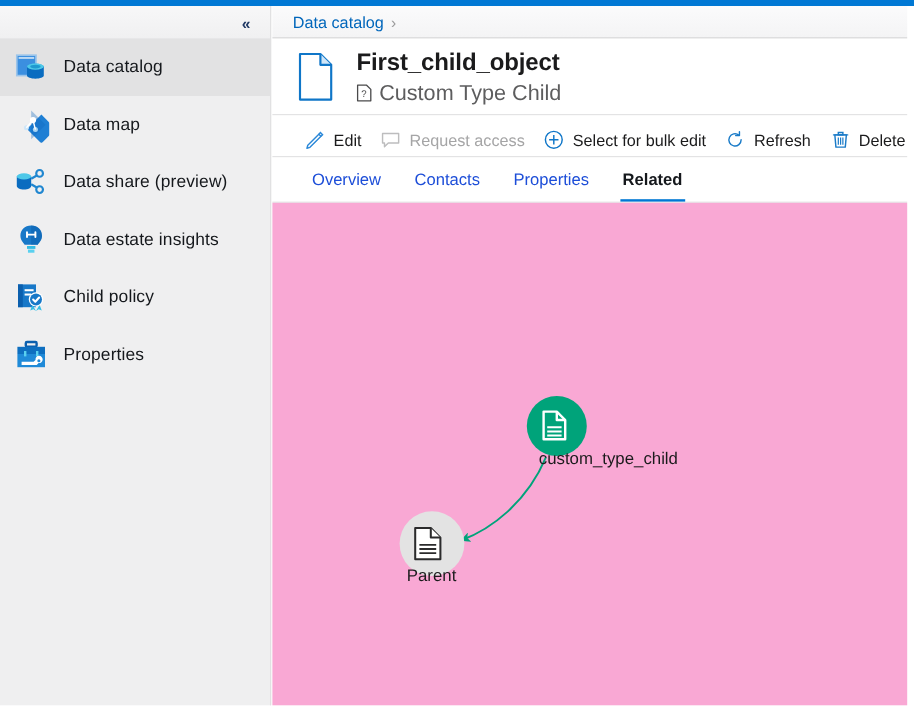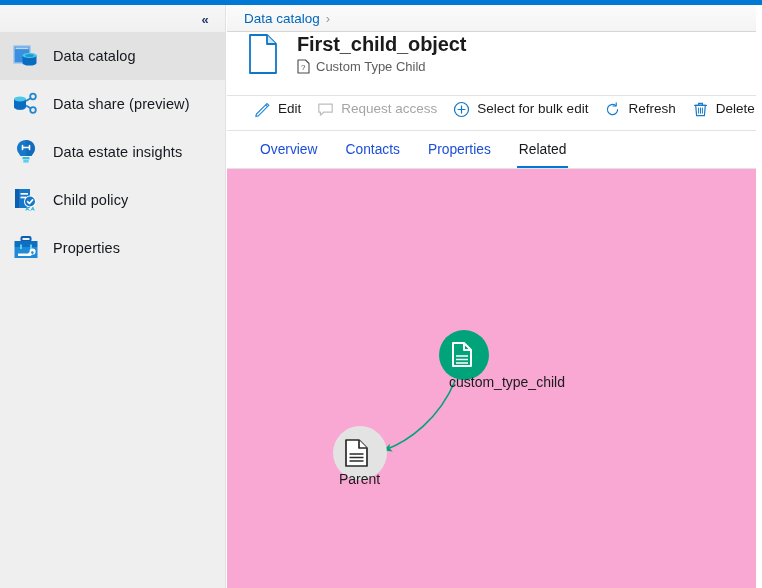--- a/index.html
+++ b/index.html
@@ -73,48 +73,48 @@
   }
   .breadcrumb-link {
     font-size: 13.5px; color: #0066bb; cursor: pointer;
   }
   .breadcrumb-sep {
     font-size: 13px; color: #9a9a9b; margin-left: 6px;
   }
 
   .title-row {
     height: 64px;
-    display: flex; align-items: flex-start;
+    display: flex; align-items: center;
     padding-left: 19px;
     border-bottom: 1px solid #e3e3e4;
   }
   .title-icon { flex: 0 0 38px; width: 38px; height: 44px; display:flex; align-items:center; }
   .title-text { margin-left: 13px; }
   .title-main {
     font-size: 20px; font-weight: bold; color: #1b1b1c;
     line-height: 24px; letter-spacing: -.1px;
   }
   .title-sub {
     display: flex; align-items: center;
     margin-top: 3px;
   }
   .title-sub-icon { width: 13px; height: 15px; flex:0 0 13px; }
   .title-sub-text {
-    margin-left: 6px; font-size: 13px; color: #5d5d5e;
+    margin-left: 6px; font-size: 18px; color: #5d5d5e;
   }
 
   .cmdbar {
     height: 35px;
     display: flex; align-items: center;
     padding-left: 19px;
     border-bottom: 1px solid #e3e3e4;
     gap: 0;
   }
   .cmd {
-    display: flex; align-items: flex-start;
+    display: flex; align-items: flex-end;
     height: 24px; padding: 0 8px;
     cursor: pointer;
     white-space: nowrap;
   }
   .cmd .cmd-ico { width: 17px; height: 17px; flex:0 0 17px; display:flex; align-items:center; justify-content:center; }
   .cmd .cmd-lab { margin-left: 7px; font-size: 13.5px; color: #1b1b1c; }
   .cmd.disabled { cursor: default; }
   .cmd.disabled .cmd-lab { color: #a5a5a6; }
 
   .tabs {
@@ -123,21 +123,21 @@
     padding-left: 19px;
     border-bottom: 1px solid #e3e3e4;
   }
   .tab {
     position: relative;
     display: flex; align-items: center;
     padding: 0 14px;
     font-size: 13.8px; color: #1d4ed8;
     cursor: pointer;
   }
-  .tab.active { font-weight: normal; color: #15181c; }
+  .tab.active { font-weight: bold; color: #15181c; }
   .tab.active::after {
     content: ""; position: absolute;
     left: 12px; right: 12px; bottom: 0; height: 2px;
     background: #0078d4;
   }
 
   .graph-canvas {
     position: relative;
     width: 529px; height: 419px;
     background: #f9a8d4;
@@ -171,20 +171,33 @@
             <rect x="4.5" y="6.5" width="13" height="1.6" fill="#bcd9f3"></rect>
             <ellipse cx="18.5" cy="14.5" rx="7" ry="2.6" fill="#3fb3e0"></ellipse>
             <path d="M11.5 14.5 v7.5 c0 1.5 3.2 2.6 7 2.6 s7 -1.1 7 -2.6 v-7.5 z" fill="#0a6cc0"></path>
             <ellipse cx="18.5" cy="14.5" rx="7" ry="2.6" fill="#4ec8e8"></ellipse>
             <ellipse cx="18.5" cy="14.5" rx="4.3" ry="1.5" fill="#1f9ad0"></ellipse>
           </svg>
         </span>
         <span class="nav-label">Data catalog</span>
       </div>
 
+      <div class="nav-item">
+        <span class="nav-icon">
+          <svg width="30" height="30" viewBox="0 0 30 30">
+            <rect x="15" y="3" width="17" height="17" transform="rotate(45 15 15)" fill="#1f7fd4"></rect>
+            <path d="M15 3 L27 15 L15 27 Z" transform="rotate(0)" fill="#0f68bd" opacity="0.35"></path>
+            <circle cx="16.5" cy="11" r="2.6" fill="#fff"></circle>
+            <circle cx="11" cy="17.5" r="2.1" fill="#cfe6f8"></circle>
+            <circle cx="18.5" cy="19" r="2.1" fill="#a8d4f2"></circle>
+            <path d="M16.5 11 L11 17.5 M16.5 11 L18.5 19" stroke="#ffffff" stroke-width="1.2" fill="none"></path>
+          </svg>
+        </span>
+        <span class="nav-label">Data map</span>
+      </div>
 
       <div class="nav-item">
         <span class="nav-icon">
           <svg width="30" height="30" viewBox="0 0 30 30">
             <path d="M3 10 v8 c0 1.6 2.6 2.9 6 2.9 s6 -1.3 6 -2.9 v-8 z" fill="#0a6cc0"></path>
             <ellipse cx="9" cy="10" rx="6" ry="2.6" fill="#4ec8e8"></ellipse>
             <circle cx="22" cy="7.5" r="2.8" fill="none" stroke="#1f86d0" stroke-width="1.8"></circle>
             <circle cx="22" cy="21" r="2.8" fill="none" stroke="#1f86d0" stroke-width="1.8"></circle>
             <path d="M15 12 L20 9 M15 16.5 L20 19.5" stroke="#1f86d0" stroke-width="1.8" fill="none"></path>
           </svg>

